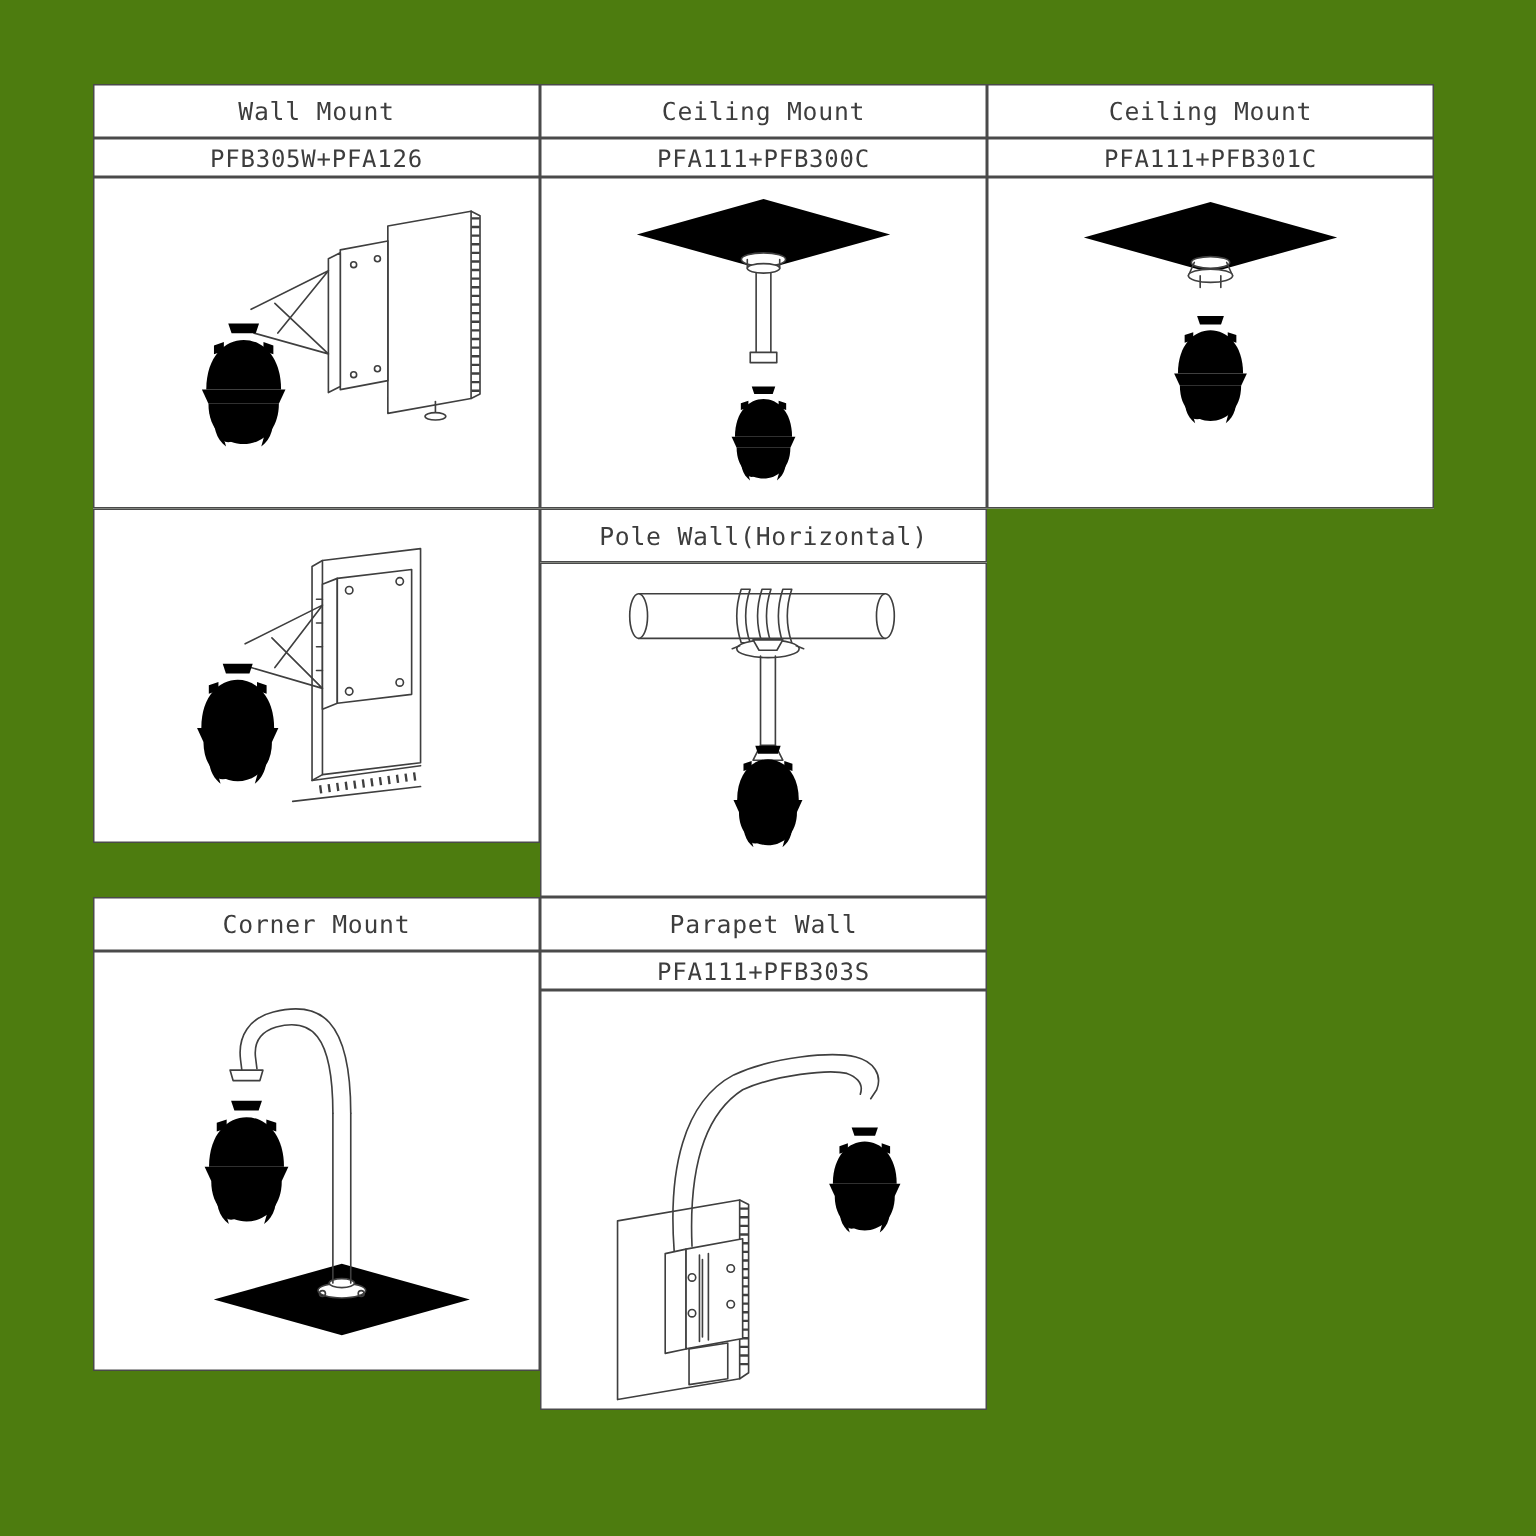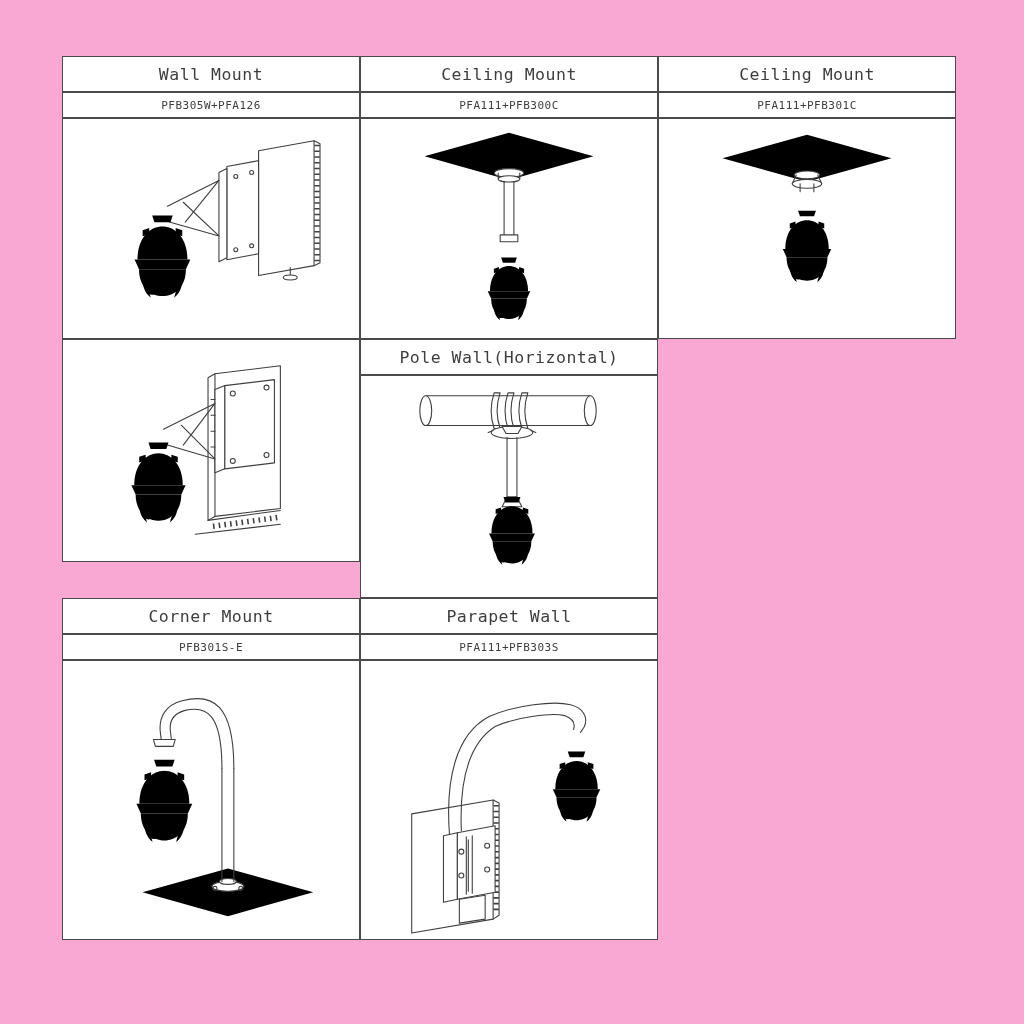--- a/index.html
+++ b/index.html
@@ -1,25 +1,25 @@
 <!DOCTYPE html>
 <html><head>
 <meta charset="utf-8">
 <style>
   html,body{margin:0;padding:0;background:#fff;}
-  .canvas{position:relative;width:1024px;height:1024px;background:#f9a8d4;overflow:hidden;
+  .canvas{position:relative;width:1024px;height:1024px;background:#4d7c0f;overflow:hidden;
           font-family:"DejaVu Sans Mono","Liberation Mono",monospace;color:#3d3d3d;}
   .grid{position:absolute;left:62px;top:56px;}
   .row{display:flex;}
   .cell{width:298px;display:flex;flex-direction:column;}
   .box{box-sizing:border-box;border:1px solid #4a4a4a;background:#fff;width:100%;}
   .title{height:36px;display:flex;align-items:center;justify-content:center;
          font-size:16.5px;letter-spacing:0.5px;white-space:nowrap;}
   .part{height:26px;display:flex;align-items:center;justify-content:center;
-        font-size:11px;letter-spacing:0.5px;white-space:nowrap;}
+        font-size:16px;letter-spacing:0.5px;white-space:nowrap;}
   .fig{position:relative;}
   .row1 .fig{height:221px;}
   .row2 .fig{height:223px;}
   .row3 .fig{height:280px;}
   .fig svg{display:block;width:100%;height:100%;}
   .fig svg path,.fig svg rect,.fig svg circle,.fig svg ellipse,.fig svg polygon{
     stroke:#3f3f3f;stroke-width:1.1;fill:none;stroke-linejoin:round;stroke-linecap:round;}
   .fig svg .f{fill:#ffffff;}
   .fig svg .h{stroke-width:5.5;stroke-dasharray:1.6 4.2;stroke-linecap:butt;}
 </style>
@@ -155,21 +155,20 @@
             <use href="#ptz" transform="translate(151,121) scale(0.61)"></use>
           </svg>
         </div>
       </div>
     </div>
 
     <div class="row row3">
 
       <div class="cell">
         <div class="box title">Corner Mount</div>
-        <div class="box part">PFB301S-E</div>
         <div class="box fig">
           <svg viewBox="0 0 296 280">
             <use href="#tile" transform="translate(165,233)"></use>
             <ellipse class="f" cx="165" cy="227" rx="16" ry="5"></ellipse>
             <circle cx="152" cy="229" r="2"></circle>
               <circle cx="178" cy="229" r="2"></circle>
             <ellipse class="f" cx="165" cy="222" rx="8.5" ry="3"></ellipse>
             <path d="M159,222 V108 M171,222 V108"></path>
             <path d="M171,108 C171,44 150,32 119,40 C103,44 95,56 97,72 L98,80"></path>
             <path d="M159,108 C159,54 144,44 121,50 C111,53 106,60 107,70 L108,78"></path>

